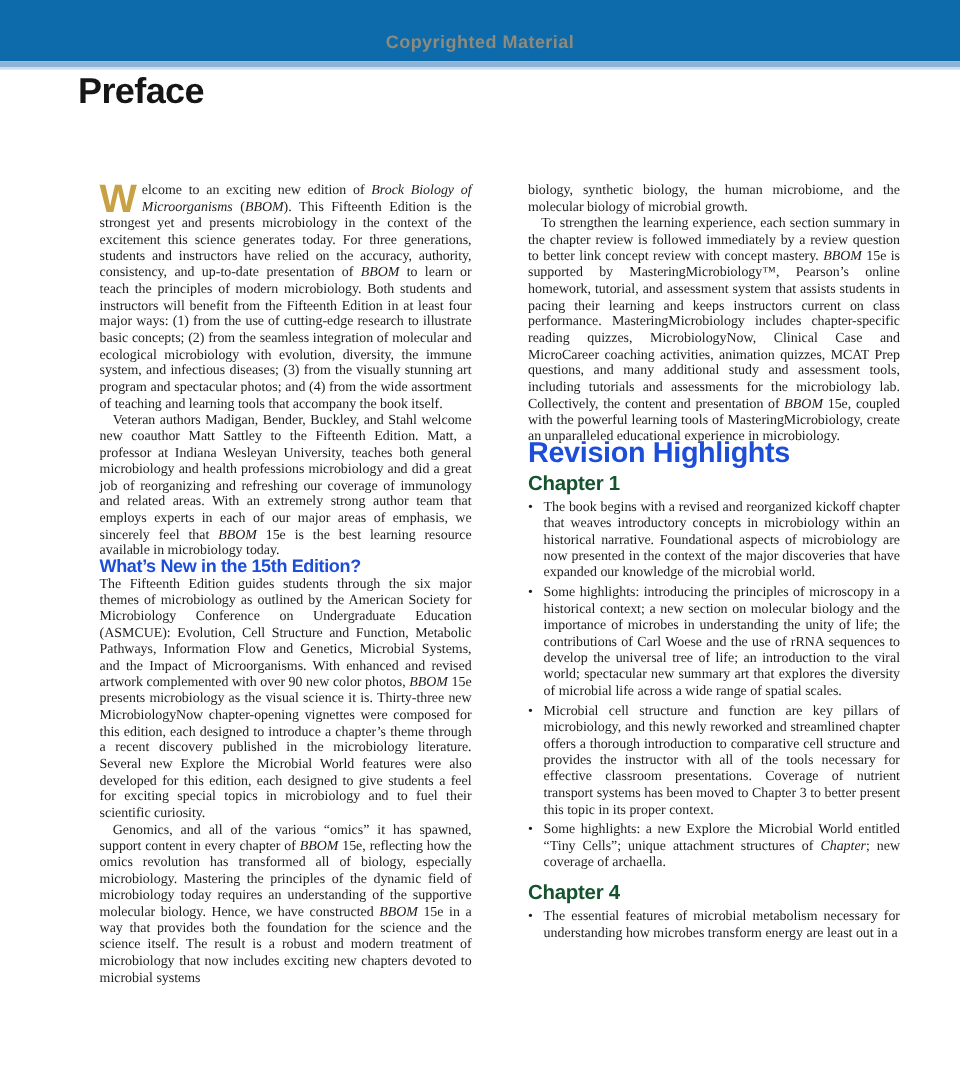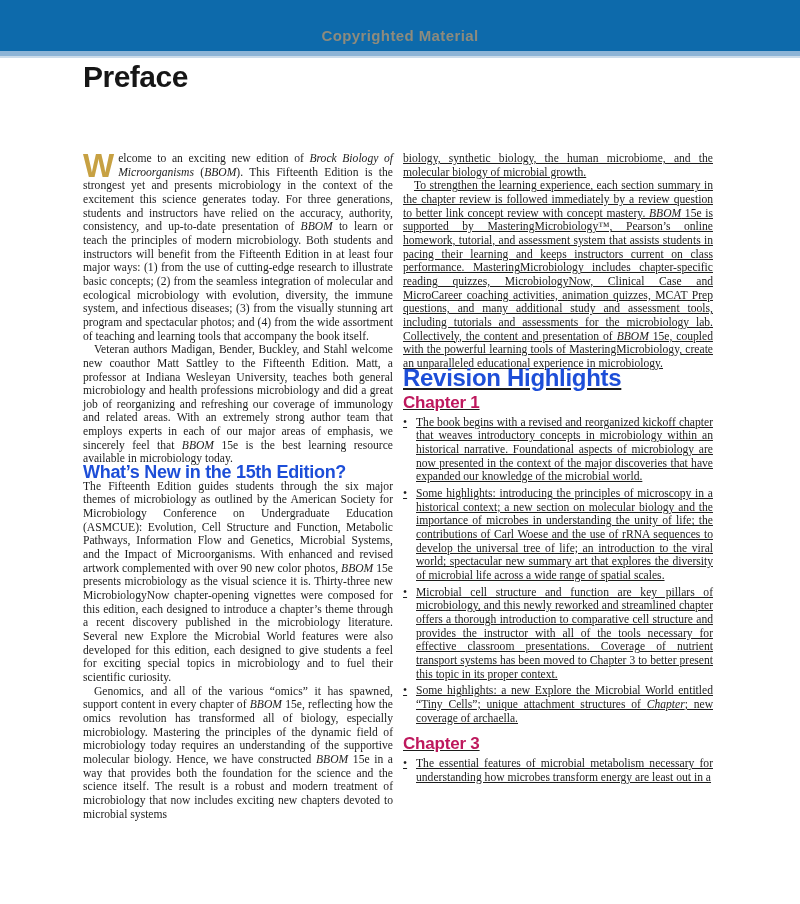--- a/index.html
+++ b/index.html
@@ -8,41 +8,41 @@
 
   
   .banner{position:absolute;left:0;top:0;width:800px;height:51px;background:#0d6aab;
           display:flex;align-items:flex-end;justify-content:center;}
   .banner span{font-family:"Liberation Sans", sans-serif;font-weight:bold;font-size:15px;
                color:#8d8b7d;letter-spacing:.4px;padding-bottom:7px;}
   .strip1{position:absolute;left:0;top:51px;width:800px;height:5px;background:#8db4d6;}
   .strip2{position:absolute;left:0;top:56px;width:800px;height:2px;background:#ccdcea;}
 
   
-  .title{position:absolute;left:83px;top:60px;margin:0;
+  .title{position:absolute;left:65px;top:60px;margin:0;
          font-family:"Liberation Sans", sans-serif;font-weight:bold;font-size:30px;
          letter-spacing:-0.5px;color:#161616;}
 
   
   .col{position:absolute;top:152px;width:310px;font-size:11.6px;line-height:13.65px;
        text-align:justify;}
   .col.left{left:83px;}
-  .col.right{left:403px;text-decoration:underline;}
+  .col.right{left:440px;}
   p.body{margin:0;padding:0;}
   p.indent{text-indent:11px;}
   em{font-style:italic;}
 
   .dropcap{float:left;font-family:"Liberation Sans", sans-serif;font-weight:bold;
            font-size:33px;line-height:26px;color:#c7a143;padding:1px 4px 0 0;}
 
   h2.maroon{font-family:"Liberation Sans", sans-serif;font-weight:bold;color:#1d4ed8;
             margin:0;padding:0;letter-spacing:-0.3px;}
-  .h-whatsnew{font-size:18px;margin:19px 0 11px 0;}
+  .h-whatsnew{font-size:15px;margin:19px 0 11px 0;}
   .h-revision{font-size:24px;margin:29px 0 0 0;}
-  h3.chapter{font-family:"Liberation Sans", sans-serif;font-weight:bold;color:#be185d;
+  h3.chapter{font-family:"Liberation Sans", sans-serif;font-weight:bold;color:#14532d;
              font-size:17px;margin:12px 0 6px 0;padding:0;letter-spacing:-0.2px;}
 
   .bullet-row{display:flex;margin:0 0 3px 0;}
   .bullet{flex:none;width:13px;font-size:11.6px;}
   .bullet-text{flex:1;text-align:justify;}
 
   
   .footer-copyright{position:absolute;left:0;top:860px;width:800px;text-align:center;
         font-family:"Liberation Sans", sans-serif;font-weight:bold;font-size:15px;
         color:#8a8a8a;letter-spacing:.4px;}
@@ -89,21 +89,21 @@
 
     <div class="bullet-row">
       <span class="bullet">•</span>
       <span class="bullet-text">Microbial cell structure and function are key pillars of microbiology, and this newly reworked and streamlined chapter offers a thorough introduction to comparative cell structure and provides the instructor with all of the tools necessary for effective classroom presentations. Coverage of nutrient transport systems has been moved to Chapter 3 to better present this topic in its proper context.</span>
     </div>
     <div class="bullet-row">
       <span class="bullet">•</span>
       <span class="bullet-text">Some highlights: a new Explore the Microbial World entitled “Tiny Cells”; unique attachment structures of <em>Chapter</em>; new coverage of archaella.</span>
     </div>
 
-    <h3 class="chapter">Chapter 3</h3>
+    <h3 class="chapter">Chapter 4</h3>
     <div class="bullet-row">
       <span class="bullet">•</span>
       <span class="bullet-text">The essential features of microbial metabolism necessary for understanding how microbes transform energy are least out in a</span>
     </div>
   </div>
 
   <div class="footer-copyright">Copyrighted Material</div>
   <div class="page-number">15</div>
 
 </div>

